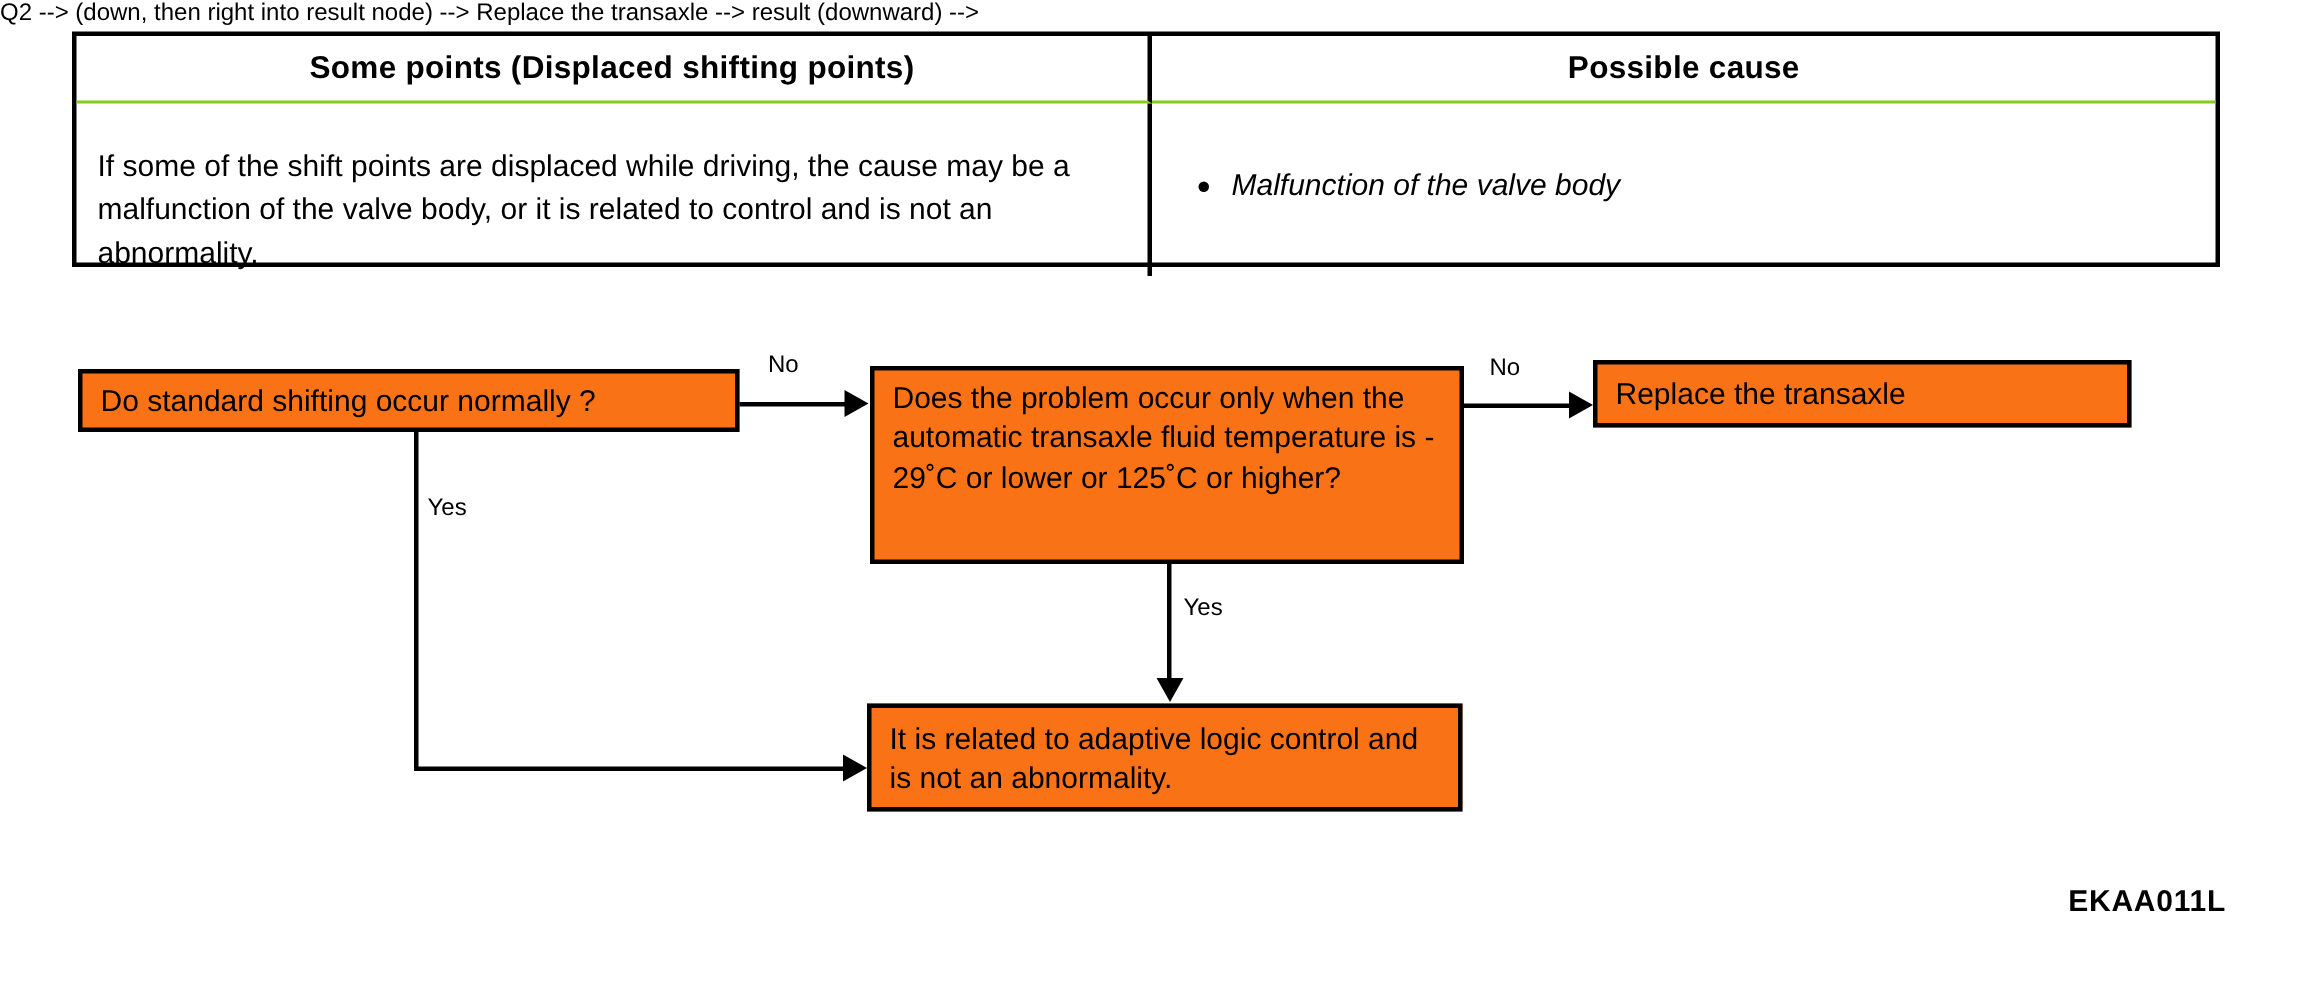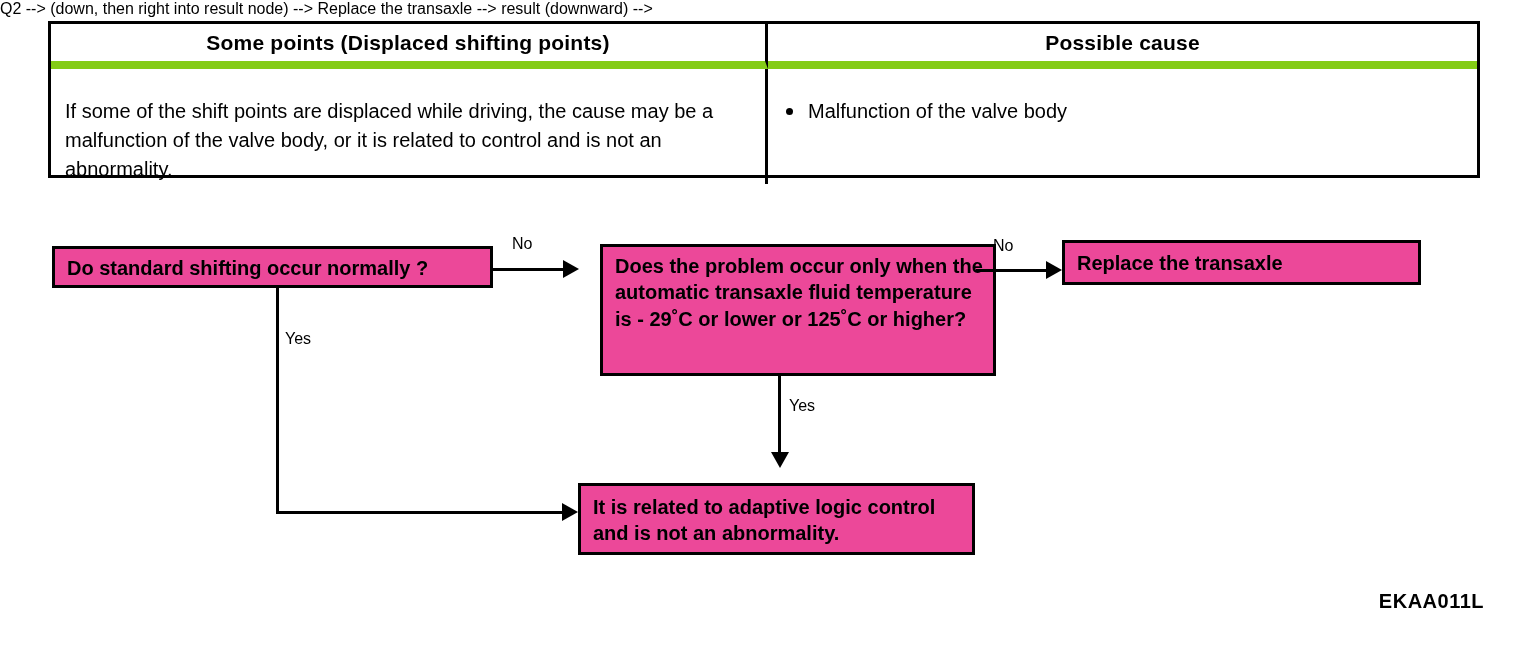--- a/index.html
+++ b/index.html
@@ -26,36 +26,37 @@
     border: 3px solid #000;
     box-sizing: border-box;
     display: grid;
     grid-template-columns: 717px 1fr;
     grid-template-rows: 45px 1fr;
   }
   .th-cell {
     display: flex;
     align-items: center;
     justify-content: center;
-    border-bottom: 8px solid #84cc16;
+    border-bottom: 2px solid #84cc16;
     font-size: 21px;
     font-weight: bold;
     letter-spacing: 0.2px;
   }
   .th-cell.left  { border-right: 3px solid #000; }
   .td-cell {
     padding: 28px 14px 0 14px;
     font-size: 20px;
     line-height: 1.45;
   }
   .td-cell.left  { border-right: 3px solid #000; }
   .cause-list {
-    margin: 0;
+    margin: 13px;
     padding: 0;
     list-style: none;
+    font-style: italic;
   }
   .cause-list li {
     position: relative;
     padding-left: 26px;
     font-size: 20px;
     line-height: 1.45;
   }
   .cause-list li::before {
     content: "";
     position: absolute;
@@ -71,34 +72,33 @@
   .flow {
     position: absolute;
     left: 0;
     top: 0;
     width: 1536px;
     height: 654px;
   }
   .node {
     position: absolute;
     border: 3px solid #000;
-    background: #ec4899;
+    background: #f97316;
     box-sizing: border-box;
     font-size: 20px;
     line-height: 1.32;
     padding: 6px 10px 4px 12px;
-    font-weight: bold;
   }
   #node-q1     { left: 52px;   top: 246px; width: 441px; height: 42px;
                  display: flex; align-items: center; }
-  #node-q2     { left: 600px;  top: 244px; width: 396px; height: 132px; }
+  #node-q2     { left: 580px;  top: 244px; width: 396px; height: 132px; }
   #node-action { left: 1062px; top: 240px; width: 359px; height: 45px;
                  display: flex; align-items: center; }
   #node-result { left: 578px;  top: 469px; width: 397px; height: 72px;
-                 display: flex; align-items: center; margin-top: 14px; }
+                 display: flex; align-items: center; }
 
   
   .hline, .vline { position: absolute; background: #000; }
   .hline { height: 3px; }
   .vline { width: 3px; }
 
   .arrow-right {
     position: absolute;
     width: 0; height: 0;
     border-top: 9px solid transparent;

